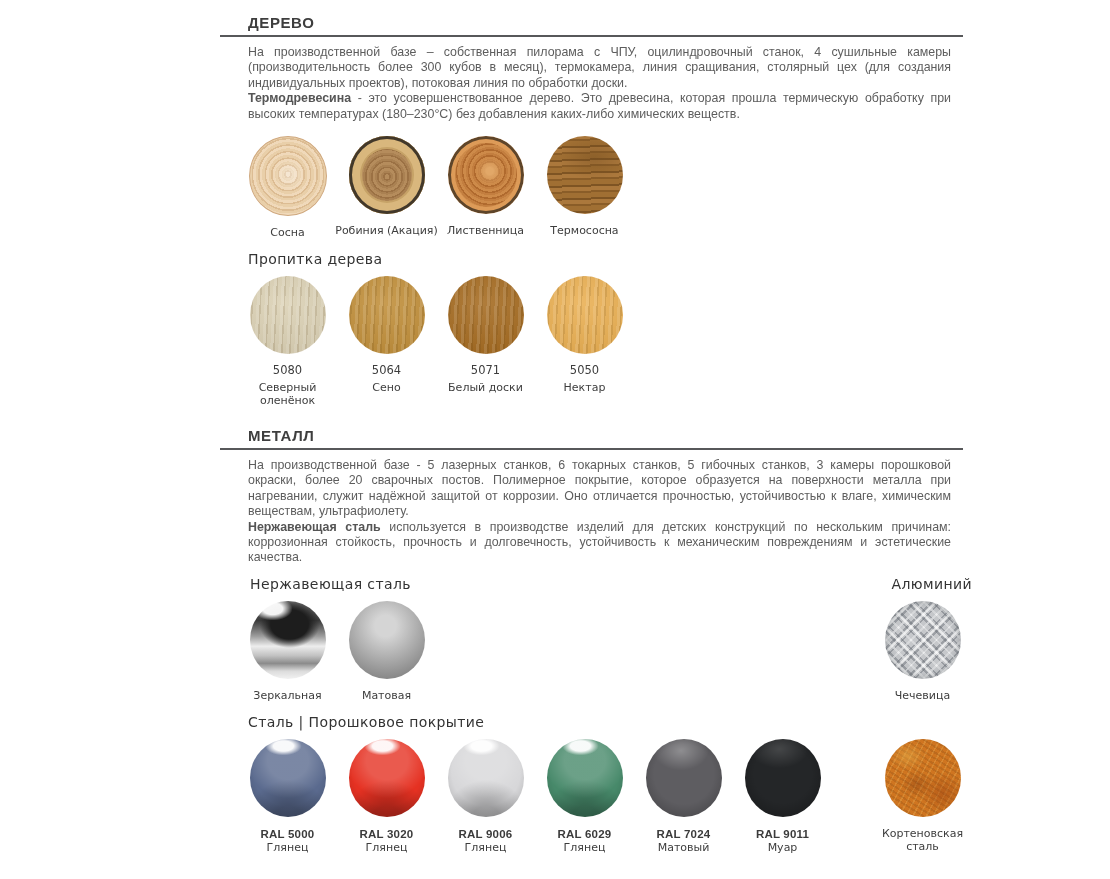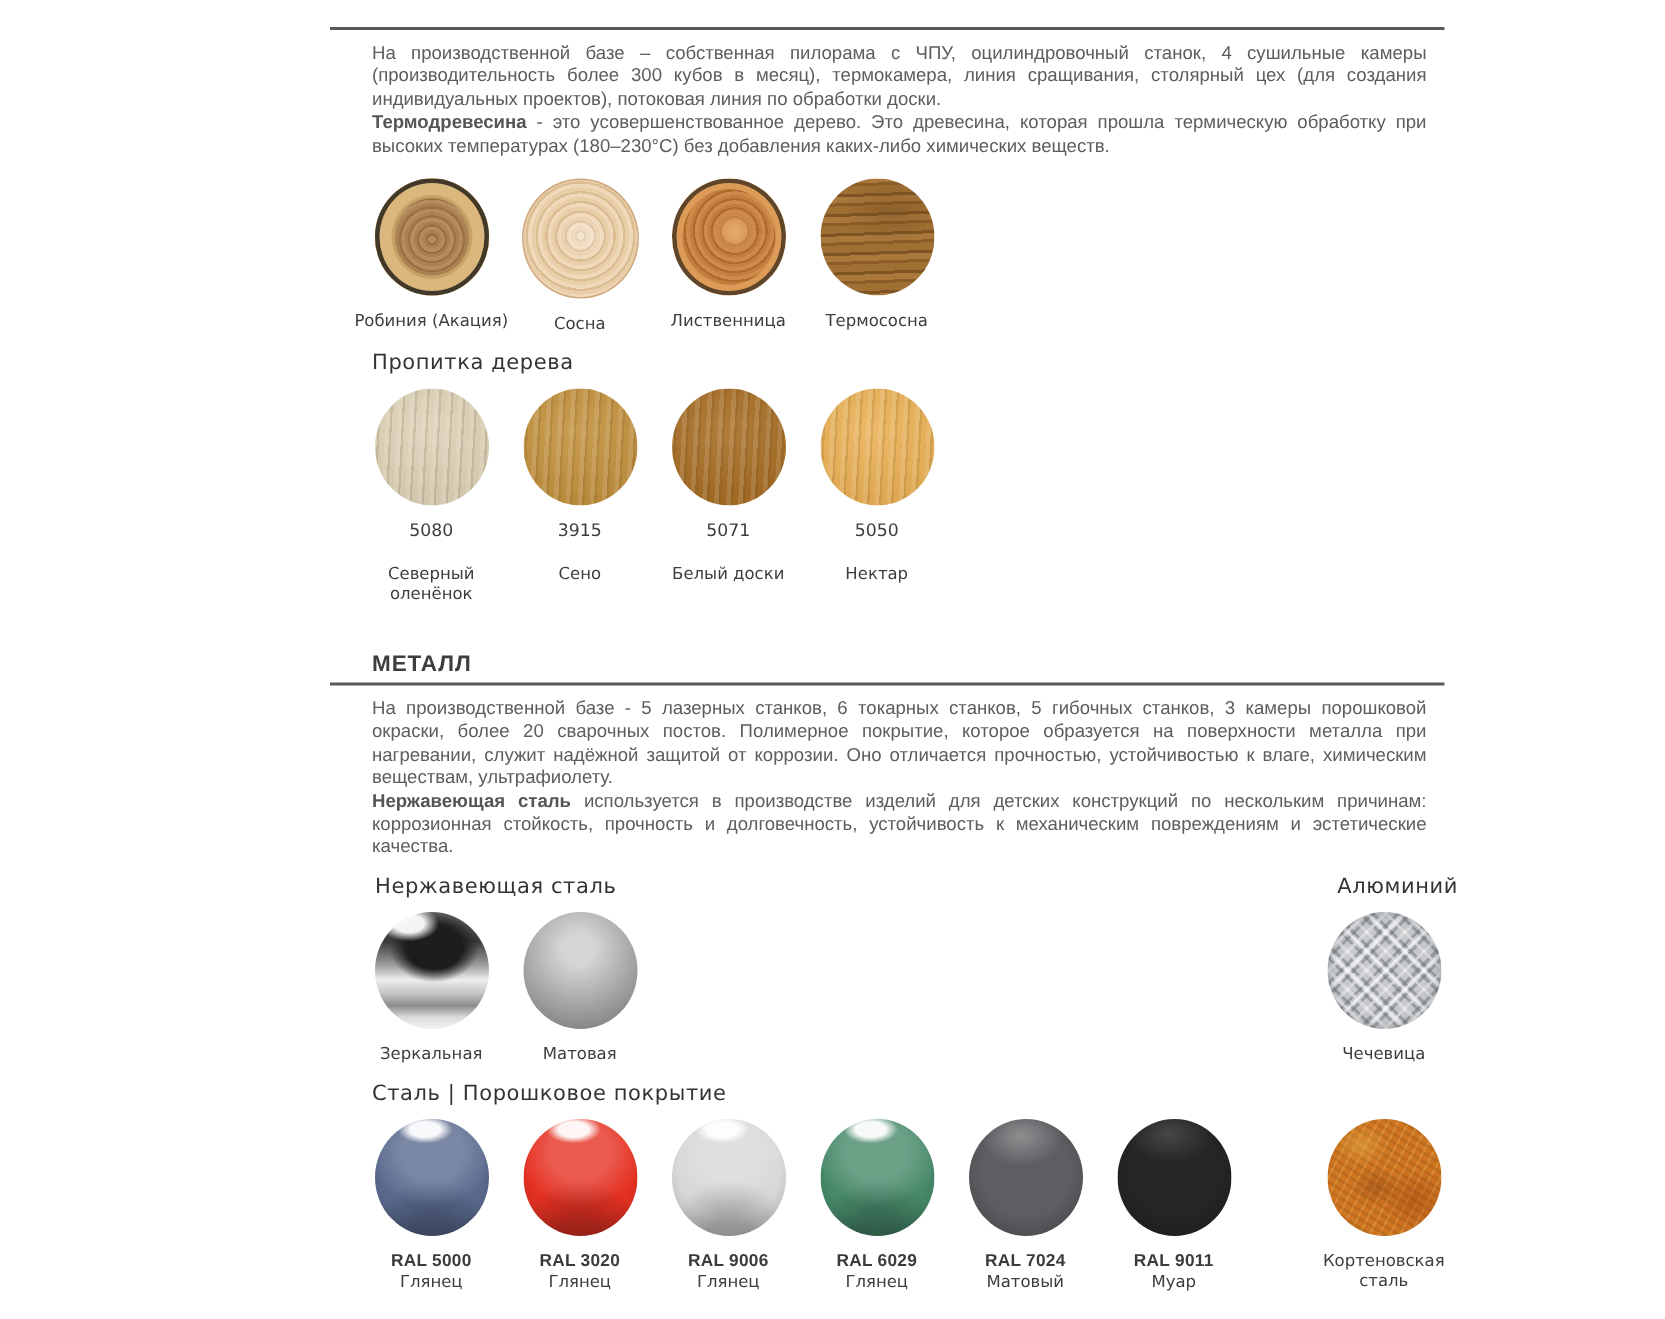--- a/index.html
+++ b/index.html
@@ -33,21 +33,21 @@
   .swatch{
     width:76px;height:78px;border-radius:50%;flex:0 0 auto;background-color:var(--c,#ccc);
   }
   .swatch-label{
     margin-top:10px;text-align:center;font-family:"DejaVu Sans",sans-serif;
     font-size:11px;line-height:13px;color:#3d3d3d;max-width:110px;
   }
   .species .swatch-name{white-space:nowrap;}
   .stains .swatch-label{margin-top:9px;}
   .stains .swatch-code{font-size:11.5px;line-height:14px;}
-  .stains .swatch-name{max-width:92px;margin:16px auto;}
+  .stains .swatch-name{max-width:92px;margin:4px auto;}
   .powder-wrap .swatch-code{
     font-family:"Liberation Sans",sans-serif;font-weight:700;font-size:11.5px;
     line-height:14px;color:#3b3b3b;letter-spacing:.2px;white-space:nowrap;
   }
   .powder-wrap .swatch-name{max-width:92px;margin:0 auto;}
 
   .dual{display:flex;margin:10px -9px 0 0;justify-content:space-between;align-items:flex-start;}
   .dual .group-title{margin:0 0 0 2px;}
   .dual .group-title.centered{text-align:right;margin:0;}
   .dual .swatch-row{margin-top:8px;align-items:flex-end;}
@@ -130,37 +130,38 @@
       repeating-linear-gradient(118deg, rgba(255,214,120,.20) 0 1.5px, rgba(0,0,0,0) 1.5px 6px);
   }
 </style>
 </head>
 <body>
 
 <div class="page">
   <div class="content">
 
     <section>
+      <h1 class="sec-title">ДЕРЕВО</h1>
       <div class="rule"></div>
       <div class="body">
         <p>На производственной базе – собственная пилорама с ЧПУ, оцилиндровочный станок, 4 сушильные камеры (производительность более 300 кубов в месяц), термокамера, линия сращивания, столярный цех (для создания индивидуальных проектов), потоковая линия по обработки доски.</p>
         <p><span class="term">Термодревесина</span><span> - это усовершенствованное дерево. Это древесина, которая прошла термическую обработку при высоких температурах (180–230°С) без добавления каких-либо химических веществ.</span></p>
       </div>
 
       <div class="swatch-row species">
           <div class="swatch-item">
+            <div class="swatch tex-pine" style="--c: #e8cda9;"></div>
+            <div class="swatch-label">
+              <div class="swatch-name">Сосна</div>
+            </div>
+          </div>
+          <div class="swatch-item">
             <div class="swatch tex-robinia" style="--c: #a87f52;"></div>
             <div class="swatch-label">
               <div class="swatch-name">Робиния (Акация)</div>
-            </div>
-          </div>
-          <div class="swatch-item">
-            <div class="swatch tex-pine" style="--c: #e8cda9;"></div>
-            <div class="swatch-label">
-              <div class="swatch-name">Сосна</div>
             </div>
           </div>
           <div class="swatch-item">
             <div class="swatch tex-larch" style="--c: #c37e3f;"></div>
             <div class="swatch-label">
               <div class="swatch-name">Лиственница</div>
             </div>
           </div>
           <div class="swatch-item">
             <div class="swatch tex-thermopine" style="--c: #9a6a33;"></div>
@@ -175,21 +176,21 @@
           <div class="swatch-item">
             <div class="swatch tex-stain" style="--c: #dcd2b6;"></div>
             <div class="swatch-label">
               <div class="swatch-code">5080</div>
               <div class="swatch-name">Северный оленёнок</div>
             </div>
           </div>
           <div class="swatch-item">
             <div class="swatch tex-stain" style="--c: #c2913e;"></div>
             <div class="swatch-label">
-              <div class="swatch-code">3915</div>
+              <div class="swatch-code">5064</div>
               <div class="swatch-name">Сено</div>
             </div>
           </div>
           <div class="swatch-item">
             <div class="swatch tex-stain" style="--c: #a76e25;"></div>
             <div class="swatch-label">
               <div class="swatch-code">5071</div>
               <div class="swatch-name">Белый доски</div>
             </div>
           </div>

